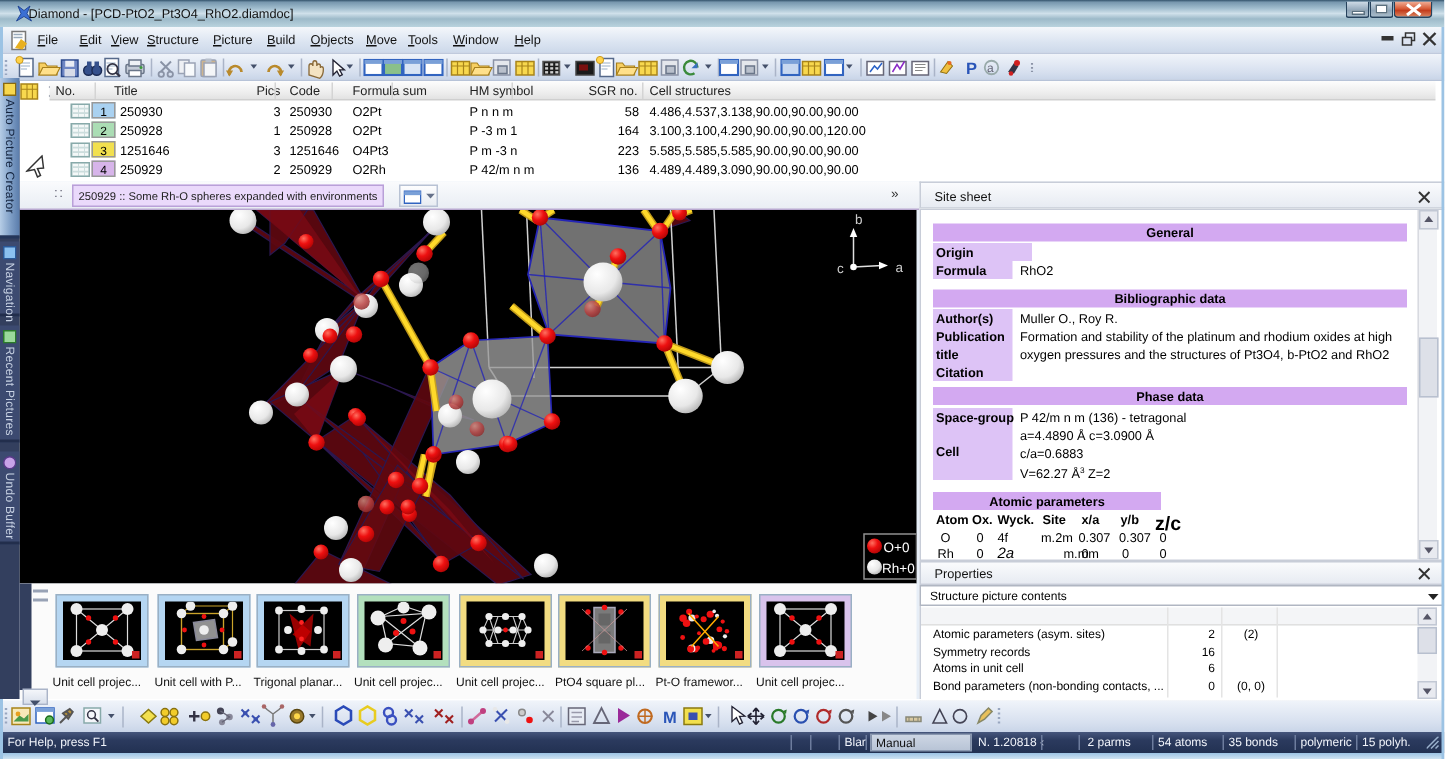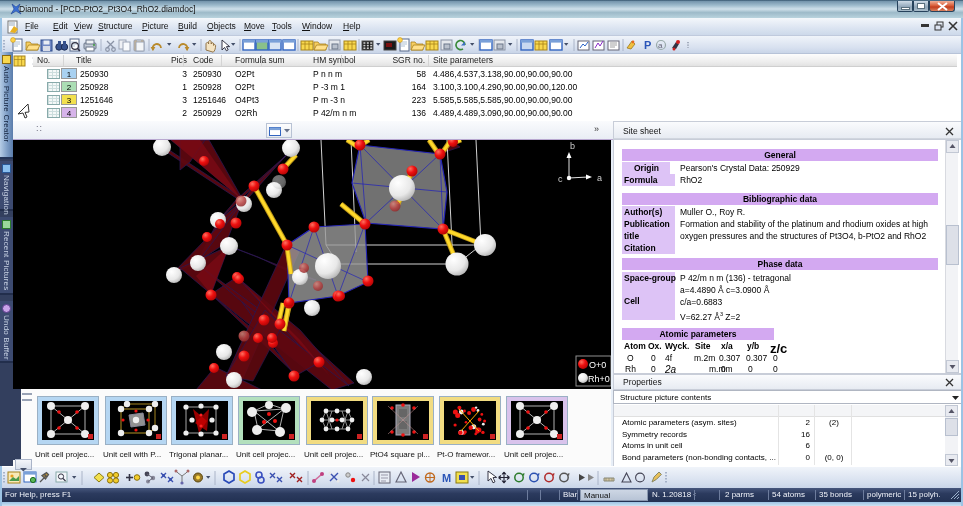--- a/index.html
+++ b/index.html
@@ -202,21 +202,21 @@
         <path d="M20 2.5l7 7M27 2.5l-7 7" stroke="#45506a" stroke-width="1.5"></path>
       </svg>
       <div id="tabhdr">
         <div class="th" style="left:4px">No.</div>
         <div class="th" style="left:43px">Title</div>
         <div class="th" style="left:120px;width:34px;text-align:right">Pics</div>
         <div class="th" style="left:160px">Code</div>
         <div class="th" style="left:202px">Formula sum</div>
         <div class="th" style="left:280px">HM symbol</div>
         <div class="th" style="left:350px;width:42px;text-align:right">SGR no.</div>
-        <div class="th" style="left:400px">Site parameters</div>
+        <div class="th" style="left:400px">Cell structures</div>
         <div style="position:absolute;left:30px;top:1px;width:1px;height:11px;background:#d4d4d4"></div>
         <div style="position:absolute;left:150px;top:1px;width:1px;height:11px;background:#d4d4d4"></div>
         <div style="position:absolute;left:188px;top:1px;width:1px;height:11px;background:#d4d4d4"></div>
         <div style="position:absolute;left:228px;top:1px;width:1px;height:11px;background:#d4d4d4"></div>
         <div style="position:absolute;left:308px;top:1px;width:1px;height:11px;background:#d4d4d4"></div>
         <div style="position:absolute;left:395px;top:1px;width:1px;height:11px;background:#d4d4d4"></div>
       </div>
       <div style="position:absolute;left:13px;top:14px;width:944px;height:13px;background:#fff">
         <div class="gicon" style="top:1px;left:34px"></div>
         <div class="rownum" style="top:0px;left:48px;background:#a9d1f1">1</div>
@@ -260,20 +260,21 @@
         <div class="cell" style="left:300px">P 42/m n m</div>
         <div class="cell" style="left:355px;width:58px;text-align:right">136</div>
         <div class="cell" style="left:420px">4.489,4.489,3.090,90.00,90.00,90.00</div>
       </div>
       <svg style="position:absolute;left:17px;top:49px" width="14" height="16">
         <path d="M11 1L1 11l5-1 2 5 2-1-2-4.6 4-.4z" fill="#fff" stroke="#333" stroke-width="1"></path>
       </svg>
     </div>
 <div class="abs" id="tabbar">
 <div style="position:absolute;left:36px;top:5px;width:9px;height:9px;color:#667;font-size:9px;letter-spacing:1px;line-height:4px;">::</div>
+<div style="position:absolute;left:48px;top:2px;width:208px;height:15px;background:#ead9fb;border:1px solid #b9a0d8;font-size:7.5px;color:#222;text-align:center;line-height:14px;">250929 :: Some Rh-O spheres expanded with environments</div>
 <div style="position:absolute;left:266px;top:2px;width:26px;height:15px;background:linear-gradient(180deg,#fdfdfe,#e8ecf2);border:1px solid #b8c2d4;">
 <svg style="position:absolute;left:2px;top:2px" width="12" height="10">
           <rect x="0.5" y="1.5" width="11" height="8" fill="#fff" stroke="#3164c0"></rect>
           <rect x="0.5" y="1.5" width="11" height="2.6" fill="#7aa0d8"></rect>
         </svg>
 <path><svg style="position:absolute;left:17px;top:5px" width="8" height="6">
             <path d="M0 0l3 3.4L6 0z" fill="#66718a"></path>
           </svg></path></div>
 <div style="position:absolute;left:594px;top:3px;font-size:9px;color:#333;">»</div>
 </div>
@@ -456,22 +457,21 @@
     </div>
 <div class="abs" id="rightpanels">
       <div style="position:absolute;left:0;top:0;width:350px;height:18px;background:linear-gradient(180deg,#fafbfd,#e7ebf2);border:1px solid #c8cdd8;border-bottom:1px solid #d0d5de;">
         <div style="position:absolute;left:9px;top:4px;color:#111;font-size:8.5px;">Site sheet</div>
         <svg style="position:absolute;left:331px;top:5px" width="9" height="9">
           <path d="M1 1l7 7M8 1l-7 7" stroke="#333" stroke-width="1.3"></path>
         </svg>
       </div>
       <div style="position:absolute;left:0;top:18px;width:350px;height:235px;background:#fff;border:1px solid #c8cdd8;"></div>
       <div style="position:absolute;left:9px;top:28px;width:316px;height:12px;background:#d3a9f1;font-weight:bold;text-align:center;font-size:8.5px;line-height:12px;color:#000;">General</div>
-      <div style="position:absolute;left:9px;top:41px;width:48px;height:12px;background:#ddc3f6;font-weight:bold;font-size:8.5px;line-height:12px;color:#000;padding-left:12px;">Origin</div>
-      <div style="position:absolute;left:67px;top:41px;width:258px;font-size:8.5px;line-height:12px;color:#000;">Pearson's Crystal Data: 250929</div>
+      <div style="position:absolute;left:9px;top:41px;width:66px;height:12px;background:#ddc3f6;font-weight:bold;font-size:8.5px;line-height:12px;color:#000;padding-left:2px;">Origin</div>
       <div style="position:absolute;left:9px;top:53px;width:53px;height:12px;background:#ddc3f6;font-weight:bold;font-size:8.5px;line-height:12px;color:#000;padding-left:2px;">Formula</div>
       <div style="position:absolute;left:67px;top:53px;width:258px;font-size:8.5px;line-height:12px;color:#000;">RhO2</div>
       <div style="position:absolute;left:9px;top:72px;width:316px;height:12px;background:#d3a9f1;font-weight:bold;text-align:center;font-size:8.5px;line-height:12px;color:#000;">Bibliographic data</div>
       <div style="position:absolute;left:9px;top:85px;width:53px;height:12px;background:#ddc3f6;font-weight:bold;font-size:8.5px;line-height:12px;color:#000;padding-left:2px;">Author(s)</div>
       <div style="position:absolute;left:67px;top:85px;width:258px;font-size:8.5px;line-height:12px;color:#000;">Muller O., Roy R.</div>
       <div style="position:absolute;left:9px;top:97px;width:53px;height:24px;background:#ddc3f6;font-weight:bold;font-size:8.5px;line-height:12px;color:#000;padding-left:2px;">Publication title</div>
       <div style="position:absolute;left:67px;top:97px;width:258px;font-size:8.5px;line-height:12px;color:#000;">Formation and stability of the platinum and rhodium oxides at high oxygen pressures and the structures of Pt3O4, b-PtO2 and RhO2</div>
       <div style="position:absolute;left:9px;top:121px;width:53px;height:12px;background:#ddc3f6;font-weight:bold;font-size:8.5px;line-height:12px;color:#000;padding-left:2px;">Citation</div>
       <div style="position:absolute;left:9px;top:137px;width:316px;height:12px;background:#d3a9f1;font-weight:bold;text-align:center;font-size:8.5px;line-height:12px;color:#000;">Phase data</div>
       <div style="position:absolute;left:9px;top:151px;width:53px;height:12px;background:#ddc3f6;font-weight:bold;font-size:8.5px;line-height:12px;color:#000;padding-left:2px;white-space:nowrap;">Space-group</div>

